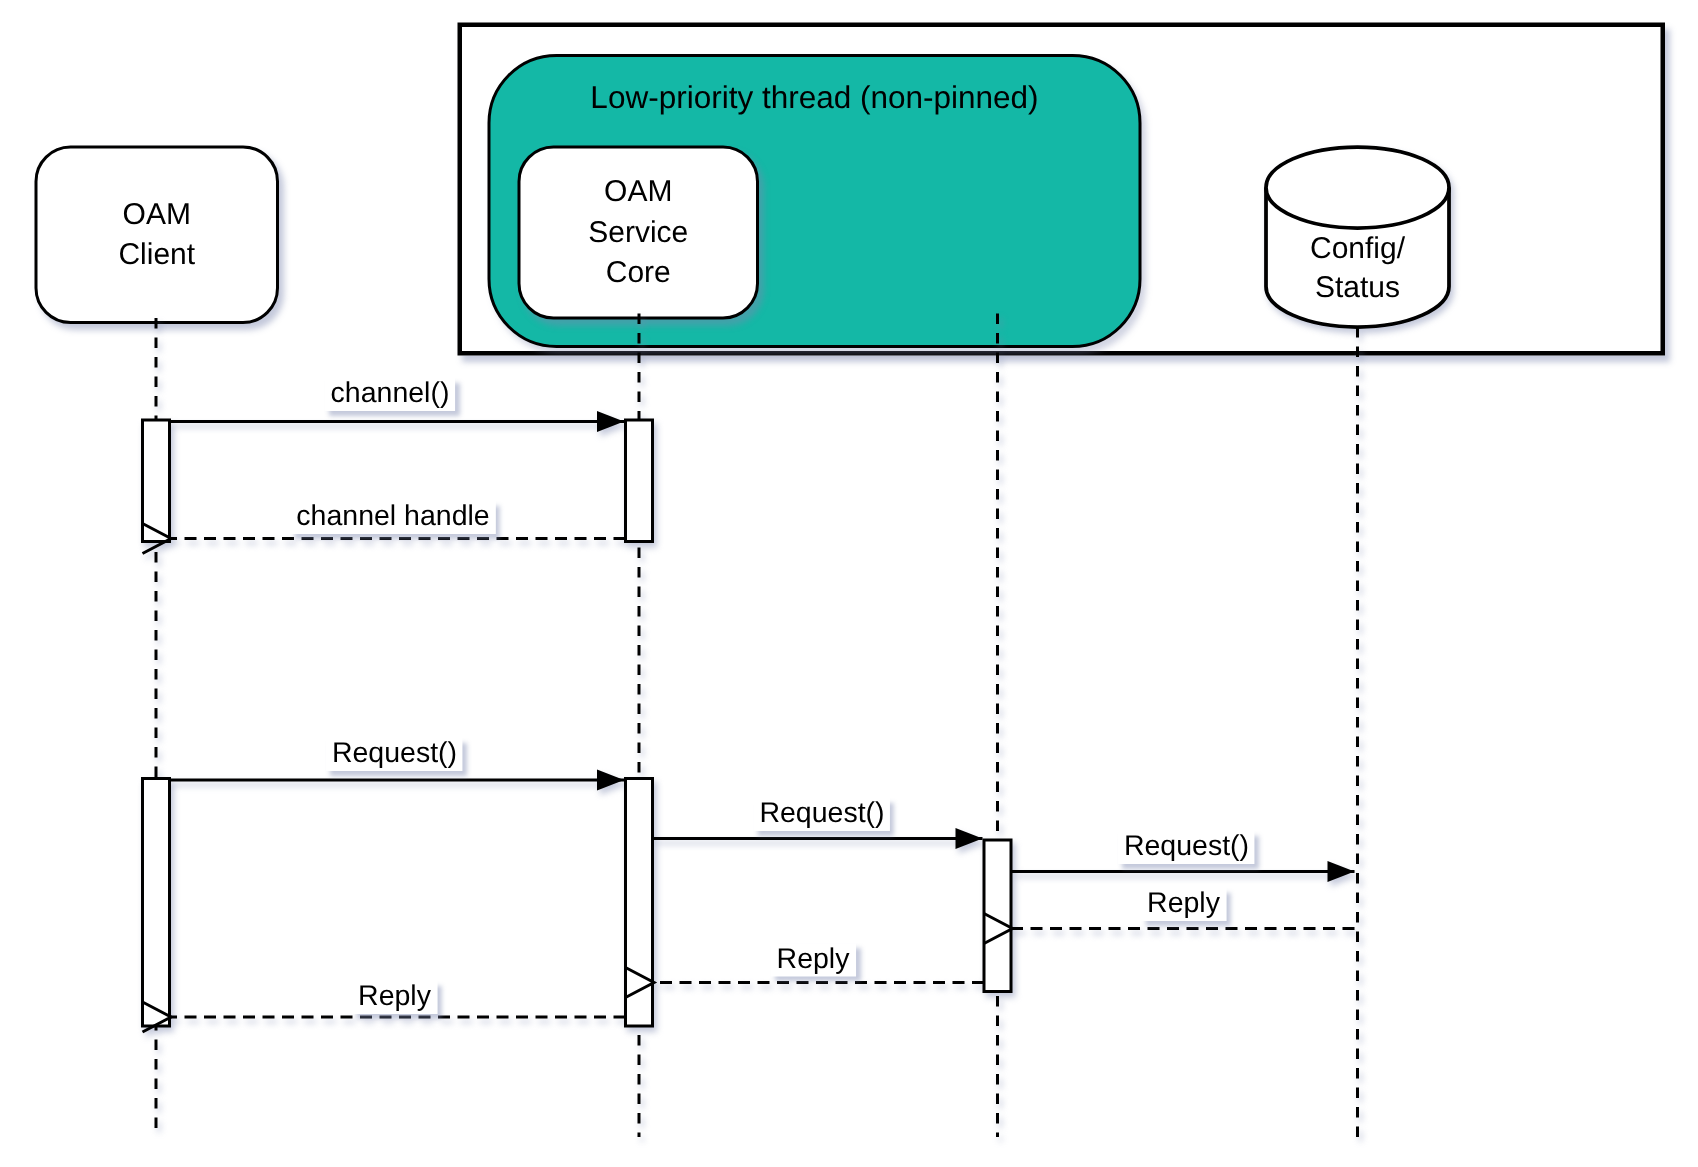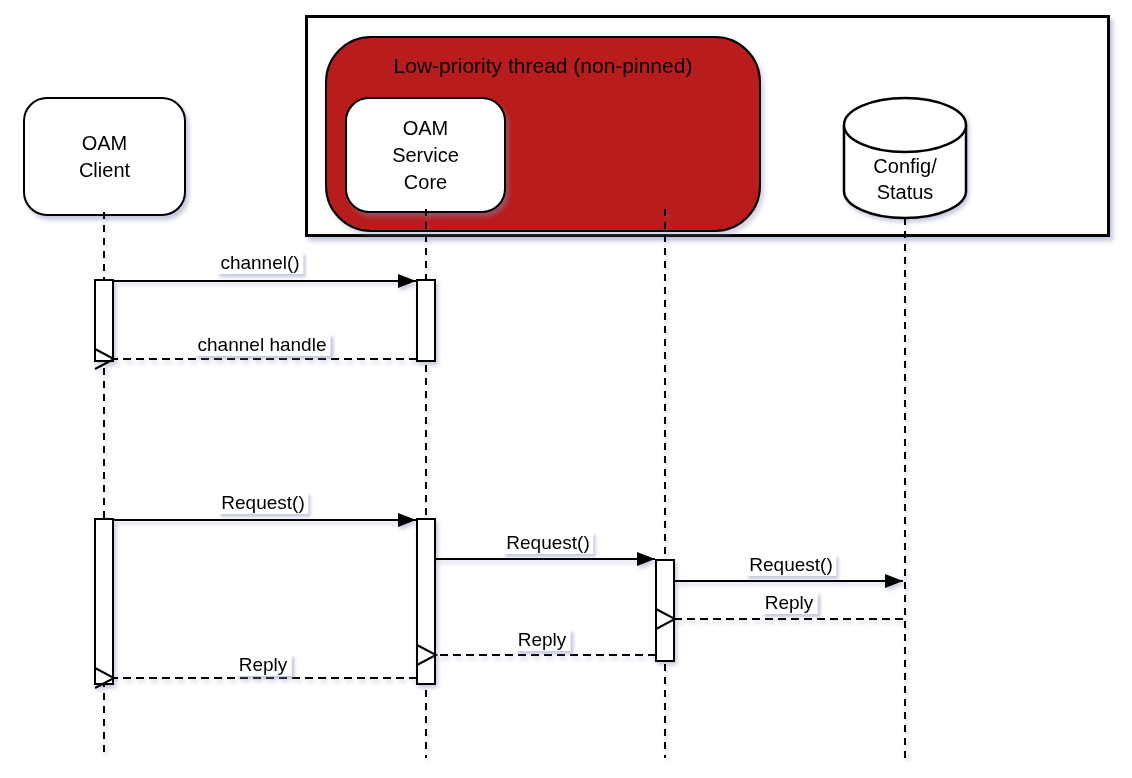--- a/index.html
+++ b/index.html
@@ -17,21 +17,21 @@
     position: absolute;
     left: 305px; top: 15px; width: 799px; height: 216px;
     background: #fff;
     border: 3px solid #000;
     z-index: 1;
     box-shadow: 3px 4px 4px rgba(125,135,175,0.45);
   }
   .thread-rect {
     position: absolute;
     left: 325px; top: 36px; width: 432px; height: 192px;
-    background: #b91c1c;
+    background: #14b8a6;
     border: 2.5px solid #000;
     border-radius: 46px;
     z-index: 2;
     box-shadow: 3px 4px 4px rgba(125,135,175,0.35);
   }
   .thread-label {
     text-align: center;
     padding-top: 16px;
     font-size: 21px;
     line-height: 24px;

